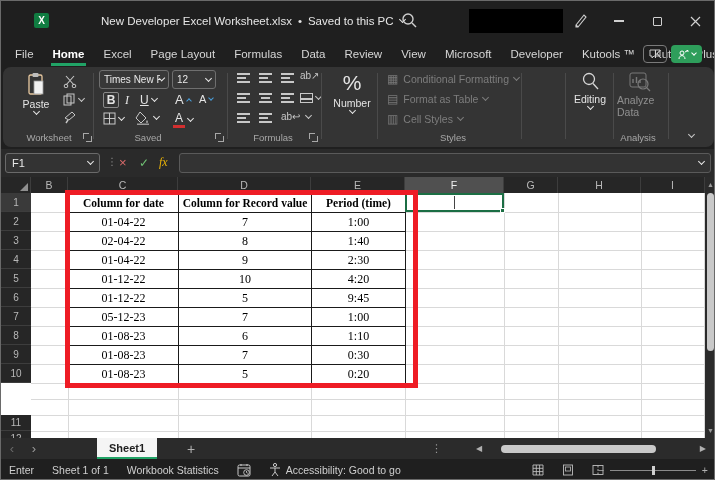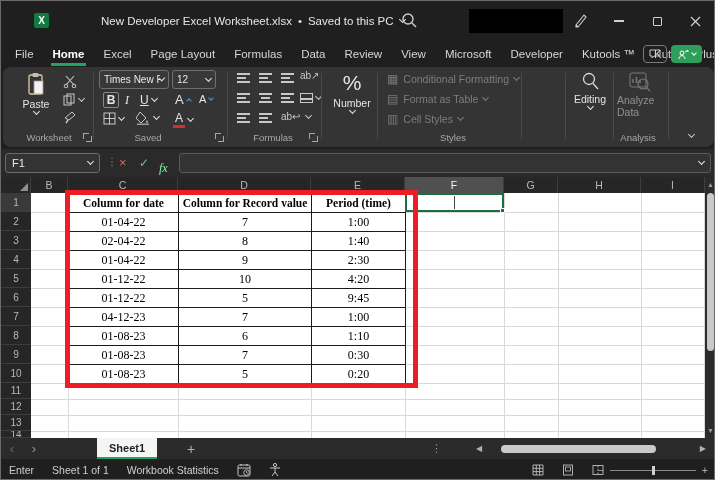--- a/index.html
+++ b/index.html
@@ -341,21 +341,21 @@
   </div>
 
   <div class="fbar">
     <div class="namebox">
       <span>F1</span>
       <span class="chev"></span>
     </div>
     <span class="abs" style="left:106px;top:7px;color:#8a8a8a;font-size:10px;">⋮</span>
     <span class="abs" style="left:118px;top:6px;color:#d96a6a;font-size:13px;">×</span>
     <span class="abs" style="left:138px;top:7px;color:#6fbf73;font-size:12px;">✓</span>
-    <span class="abs" style="left:158px;top:12px;color:#86efac;font-size:12px;font-style:italic;font-family:'Liberation Serif',serif;">fx</span>
+    <span class="abs" style="left:158px;top:6px;color:#eab308;font-size:12px;font-style:italic;font-family:'Liberation Serif',serif;">fx</span>
     <div class="finput">
       <span></span>
       <span class="chev"></span>
     </div>
   </div>
 
   <div class="sheet">
 
     <div class="colhdr" style="left:0;width:30px;">
       <div style="position:absolute;right:2px;bottom:2px;width:0;height:0;border-left:8px solid transparent;border-bottom:8px solid #8f8f8f;"></div>
@@ -373,21 +373,21 @@
       <div class="rowhdr sel" style="height:19px;">1</div>
       <div class="rowhdr" style="height:19px;">2</div>
       <div class="rowhdr" style="height:19px;">3</div>
       <div class="rowhdr" style="height:19px;">4</div>
       <div class="rowhdr" style="height:19px;">5</div>
       <div class="rowhdr" style="height:19px;">6</div>
       <div class="rowhdr" style="height:19px;">7</div>
       <div class="rowhdr" style="height:19px;">8</div>
       <div class="rowhdr" style="height:19px;">9</div>
       <div class="rowhdr" style="height:19px;">10</div>
-      <div class="rowhdr" style="height:16px;">11</div>
+      <div class="rowhdr" style="height:16px;margin-top:32px;">11</div>
       <div class="rowhdr" style="height:16px;">12</div>
       <div class="rowhdr" style="height:16px;">13</div>
       <div class="rowhdr" style="height:7px;overflow:hidden;">14</div>
     </div>
 
     <div class="gridarea">
       <div class="vline" style="left:37px;"></div>
         <div class="vline" style="left:147px;"></div>
       <div class="vline" style="left:280px;"></div>
         <div class="vline" style="left:374px;"></div>
@@ -440,21 +440,21 @@
               <td>01-12-22</td>
               <td>10</td>
               <td>4:20</td>
             </tr>
         <tr>
               <td>01-12-22</td>
               <td>5</td>
               <td>9:45</td>
             </tr>
         <tr>
-              <td>04-12-23</td>
+              <td>05-12-23</td>
               <td>7</td>
               <td>1:00</td>
             </tr>
         <tr>
               <td>01-08-23</td>
               <td>6</td>
               <td>1:10</td>
             </tr>
         <tr>
               <td>01-08-23</td>
@@ -505,20 +505,21 @@
         <rect x="1" y="2" width="12" height="11" rx="1.5" fill="none" stroke="#c8c8c8"></rect>
         <path d="M4 1 v2 M10 1 v2 M1 5 h12" stroke="#c8c8c8"></path>
         <circle cx="9.5" cy="9.5" r="2.8" fill="none" stroke="#c8c8c8" stroke-width="0.9"></circle>
         <path d="M9.5 8 v1.5 l1.2 .7" stroke="#c8c8c8" stroke-width="0.9" fill="none"></path>
       </svg>
     <span style="display:flex;align-items:center;gap:5px;">
       <svg width="12" height="14" viewBox="0 0 12 14">
           <circle cx="6" cy="2" r="1.6" fill="none" stroke="#c8c8c8"></circle>
           <path d="M1 5 h10 M6 5 v4 M6 9 l-3 4 M6 9 l3 4" stroke="#c8c8c8" fill="none"></path>
         </svg>
+      <span>Accessibility: Good to go</span>
     </span>
     <div class="viewicons">
       <svg width="12" height="12" viewBox="0 0 12 12">
           <path d="M1 1 h10 v10 h-10 z M1 4.3 h10 M1 7.6 h10 M4.3 1 v10 M7.6 1 v10" fill="none" stroke="#bdbdbd" stroke-width="0.9"></path>
         </svg>
       <svg width="12" height="12" viewBox="0 0 12 12">
           <rect x="1.5" y="1" width="9" height="10" fill="none" stroke="#bdbdbd" stroke-width="0.9"></rect>
           <rect x="3.5" y="3" width="5" height="4" fill="none" stroke="#bdbdbd" stroke-width="0.8"></rect>
         </svg>
       <svg width="12" height="12" viewBox="0 0 12 12">

